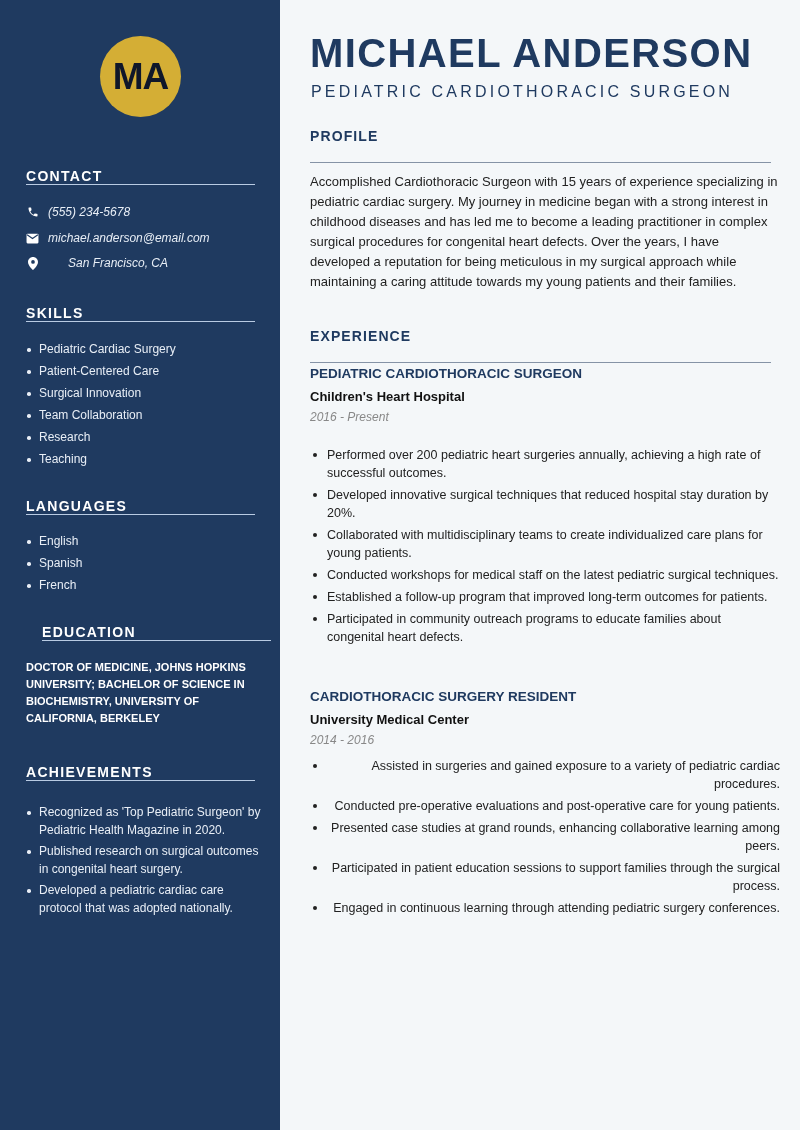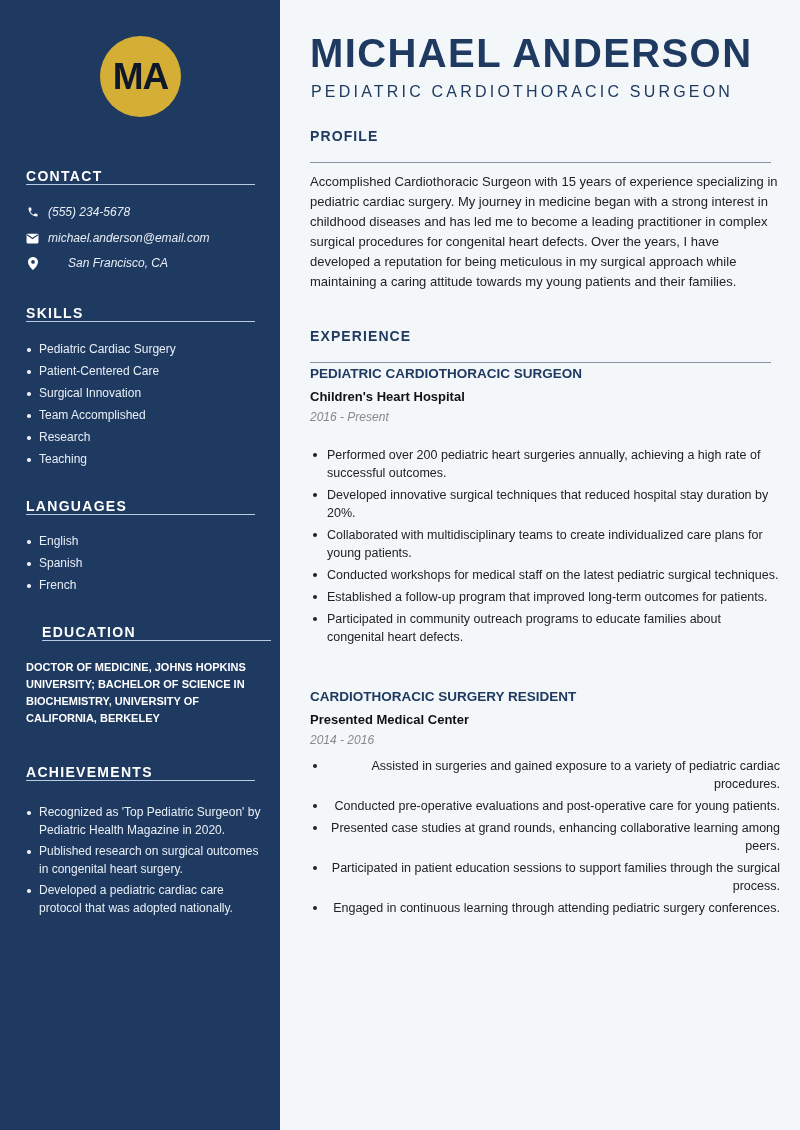--- a/index.html
+++ b/index.html
@@ -73,21 +73,21 @@
         </svg>
     </span>
     <span>San Francisco, CA</span>
   </div>
 
   <div class="s-head" style="top:305px;">SKILLS</div>
   <ul class="s-list" style="top:342px;">
     <li>Pediatric Cardiac Surgery</li>
     <li>Patient-Centered Care</li>
     <li>Surgical Innovation</li>
-    <li>Team Accomplished</li>
+    <li>Team Collaboration</li>
     <li>Research</li>
     <li>Teaching</li>
   </ul>
 
   <div class="s-head" style="top:498px;">LANGUAGES</div>
   <ul class="s-list" style="top:534px;">
     <li>English</li>
     <li>Spanish</li>
     <li>French</li>
   </ul>
@@ -118,21 +118,21 @@
   <ul class="bullets" style="top:446px;">
     <li>Performed over 200 pediatric heart surgeries annually, achieving a high rate of successful outcomes.</li>
     <li>Developed innovative surgical techniques that reduced hospital stay duration by 20%.</li>
     <li>Collaborated with multidisciplinary teams to create individualized care plans for young patients.</li>
     <li>Conducted workshops for medical staff on the latest pediatric surgical techniques.</li>
     <li>Established a follow-up program that improved long-term outcomes for patients.</li>
     <li>Participated in community outreach programs to educate families about congenital heart defects.</li>
   </ul>
 
   <div class="job-title" style="top:689px;">CARDIOTHORACIC SURGERY RESIDENT</div>
-  <div class="company" style="top:712px;">Presented Medical Center</div>
+  <div class="company" style="top:712px;">University Medical Center</div>
   <div class="dates" style="top:733px;">2014 - 2016</div>
   <ul class="bullets" style="top:757px;text-align:right;">
     <li>Assisted in surgeries and gained exposure to a variety of pediatric cardiac procedures.</li>
     <li>Conducted pre-operative evaluations and post-operative care for young patients.</li>
     <li>Presented case studies at grand rounds, enhancing collaborative learning among peers.</li>
     <li>Participated in patient education sessions to support families through the surgical process.</li>
     <li>Engaged in continuous learning through attending pediatric surgery conferences.</li>
   </ul>
 </main>
 

